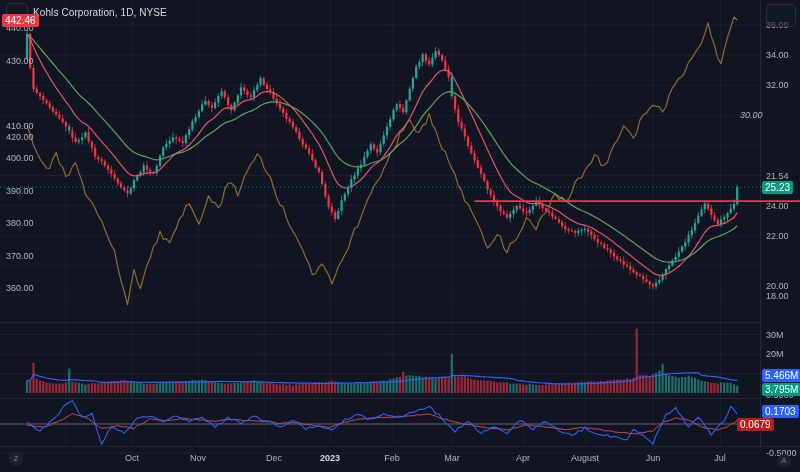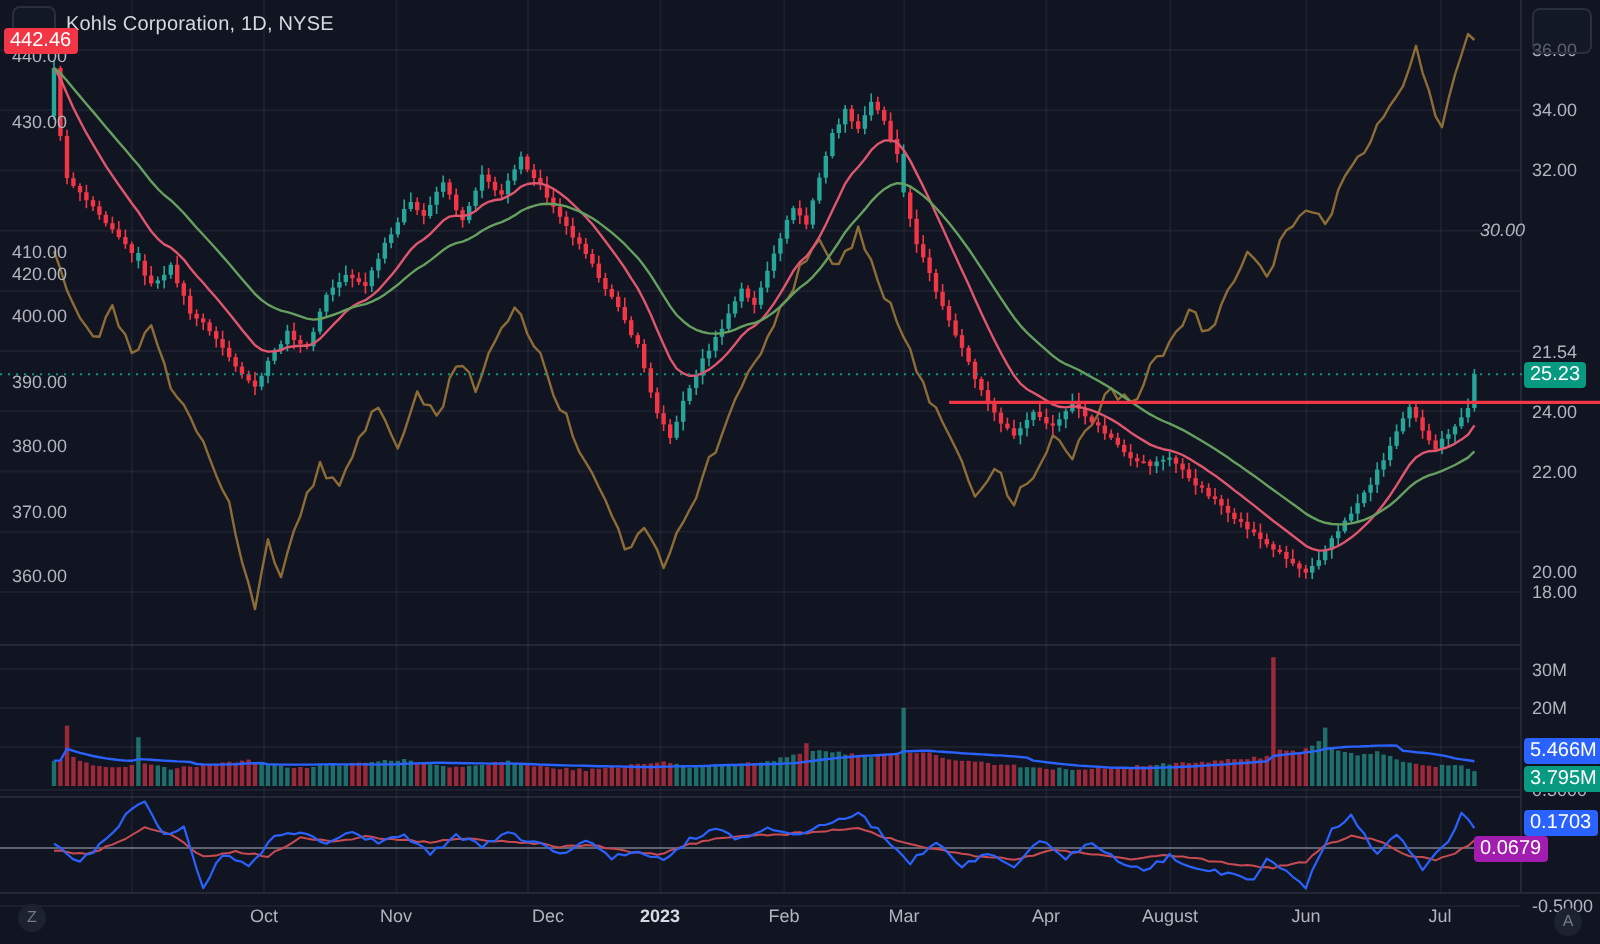--- a/index.html
+++ b/index.html
@@ -780,21 +780,21 @@
       <div class="tick time-tick" style="left:452px;top:453px;">Mar</div>
       <div class="tick time-tick" style="left:523px;top:453px;">Apr</div>
       <div class="tick time-tick" style="left:585px;top:453px;">August</div>
       <div class="tick time-tick" style="left:653px;top:453px;">Jun</div>
       <div class="tick time-tick" style="left:720px;top:453px;">Jul</div>
       <div class="badge" style="left:2px;top:14px;background:#f23645;">442.46</div>
       <div class="badge" style="left:762px;top:181px;background:#089981;">25.23</div>
       <div class="badge" style="left:762px;top:369px;background:#2962ff;">5.466M</div>
       <div class="badge" style="left:762px;top:383px;background:#089981;">3.795M</div>
       <div class="badge" style="left:762px;top:405px;background:#2962ff;">0.1703</div>
-      <div class="badge" style="left:737px;top:418px;background:#a21caf;">0.0679</div>
+      <div class="badge" style="left:737px;top:418px;background:#b91c1c;">0.0679</div>
     </div>
 
   <div id="box-tl" class="corner-box"></div>
   <div id="title">Kohls Corporation, 1D, NYSE</div>
   <div id="box-tr" class="corner-box"></div>
 
   <div id="tz-btn" class="round-btn">Z</div>
   <div id="as-btn" class="round-btn">A</div>
 </div>
 

